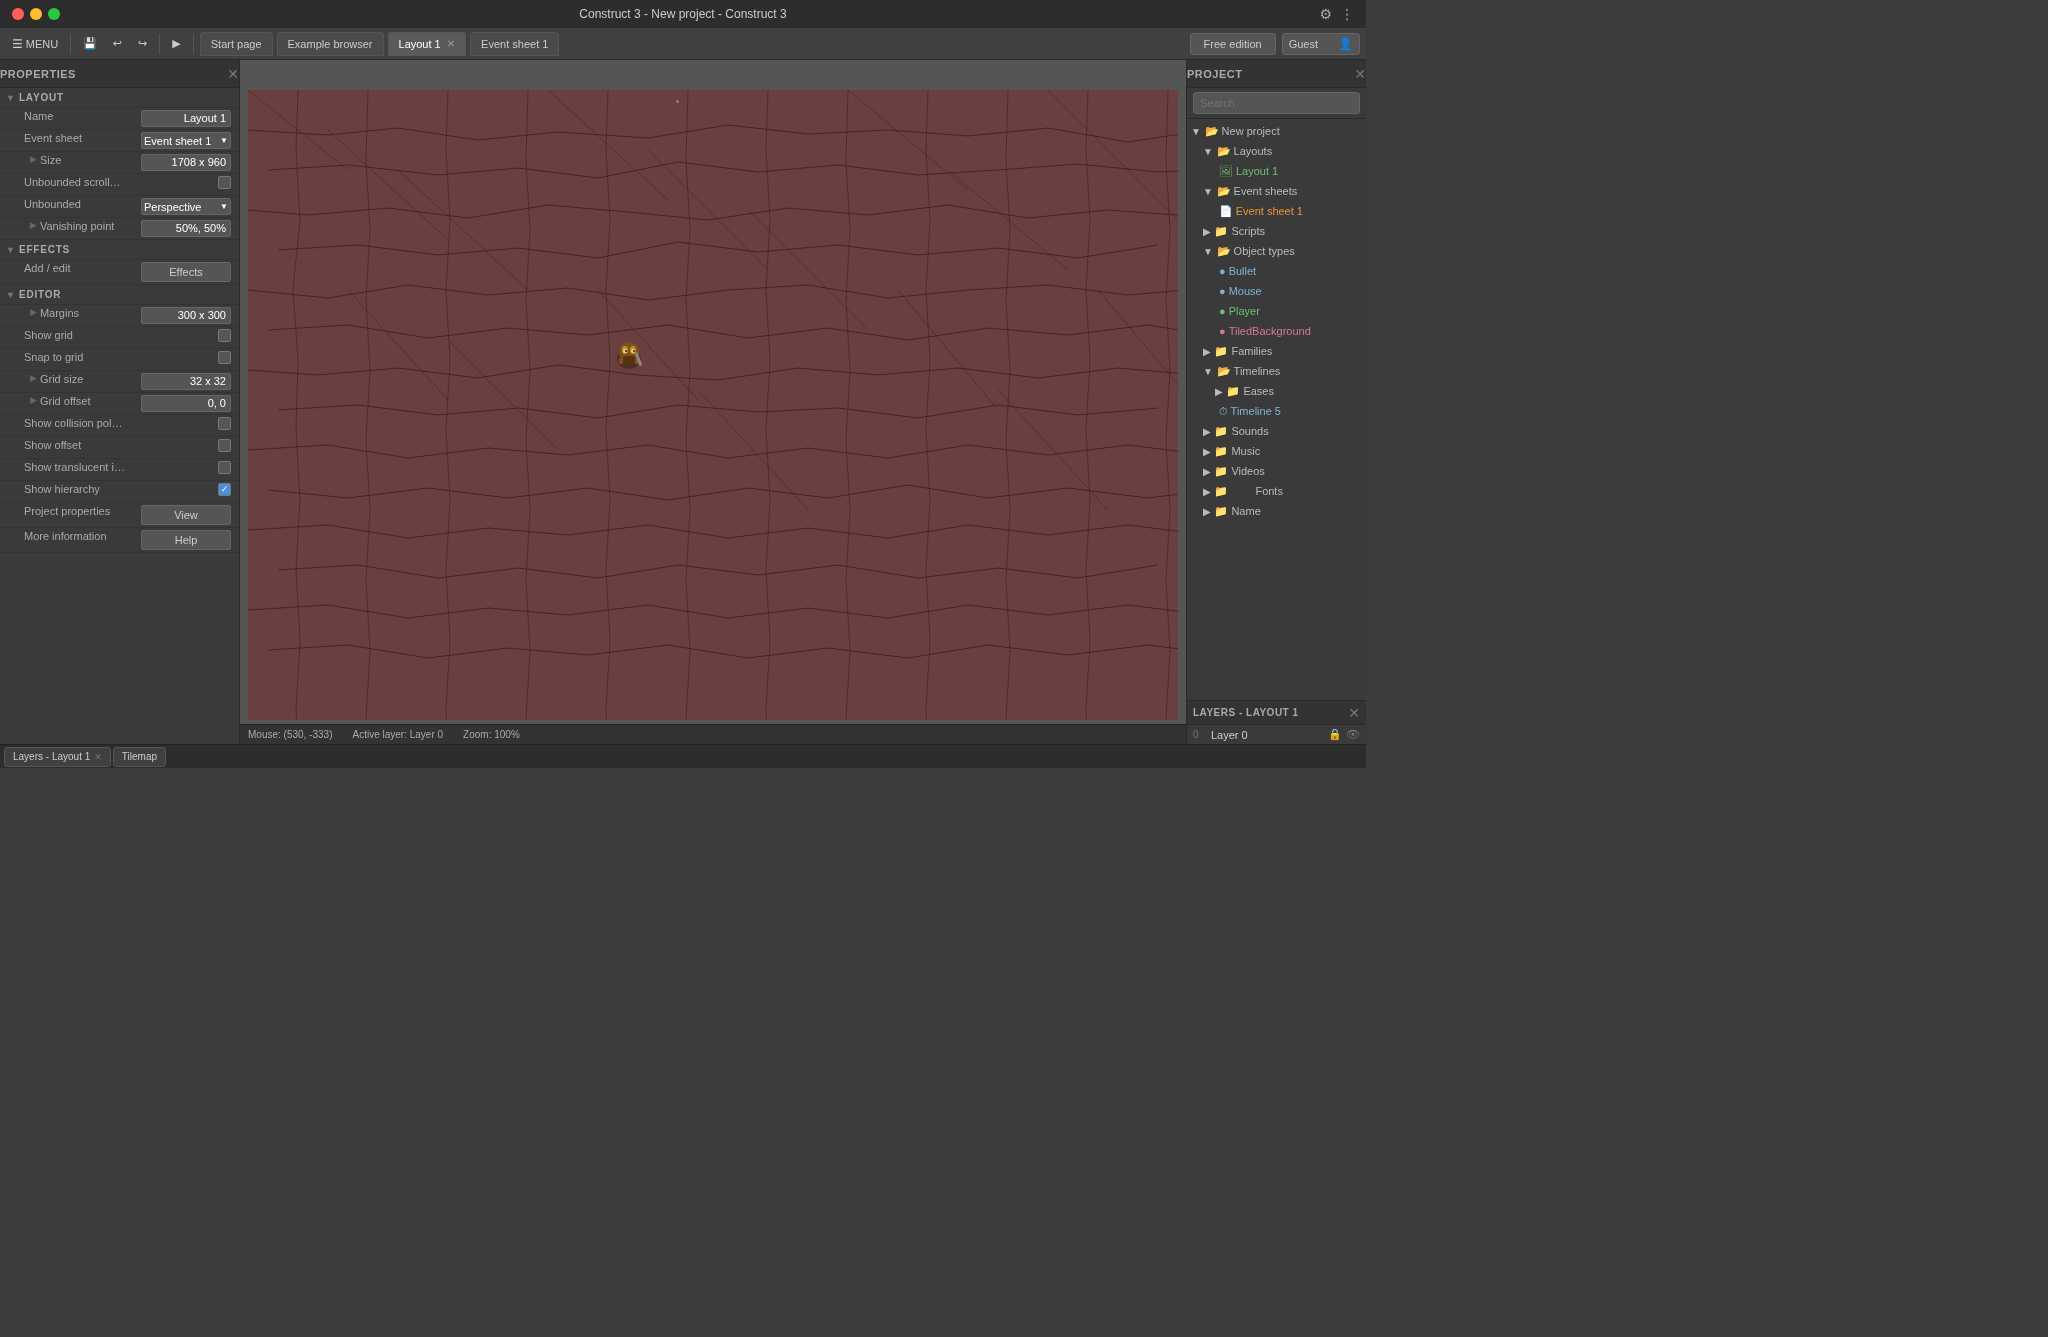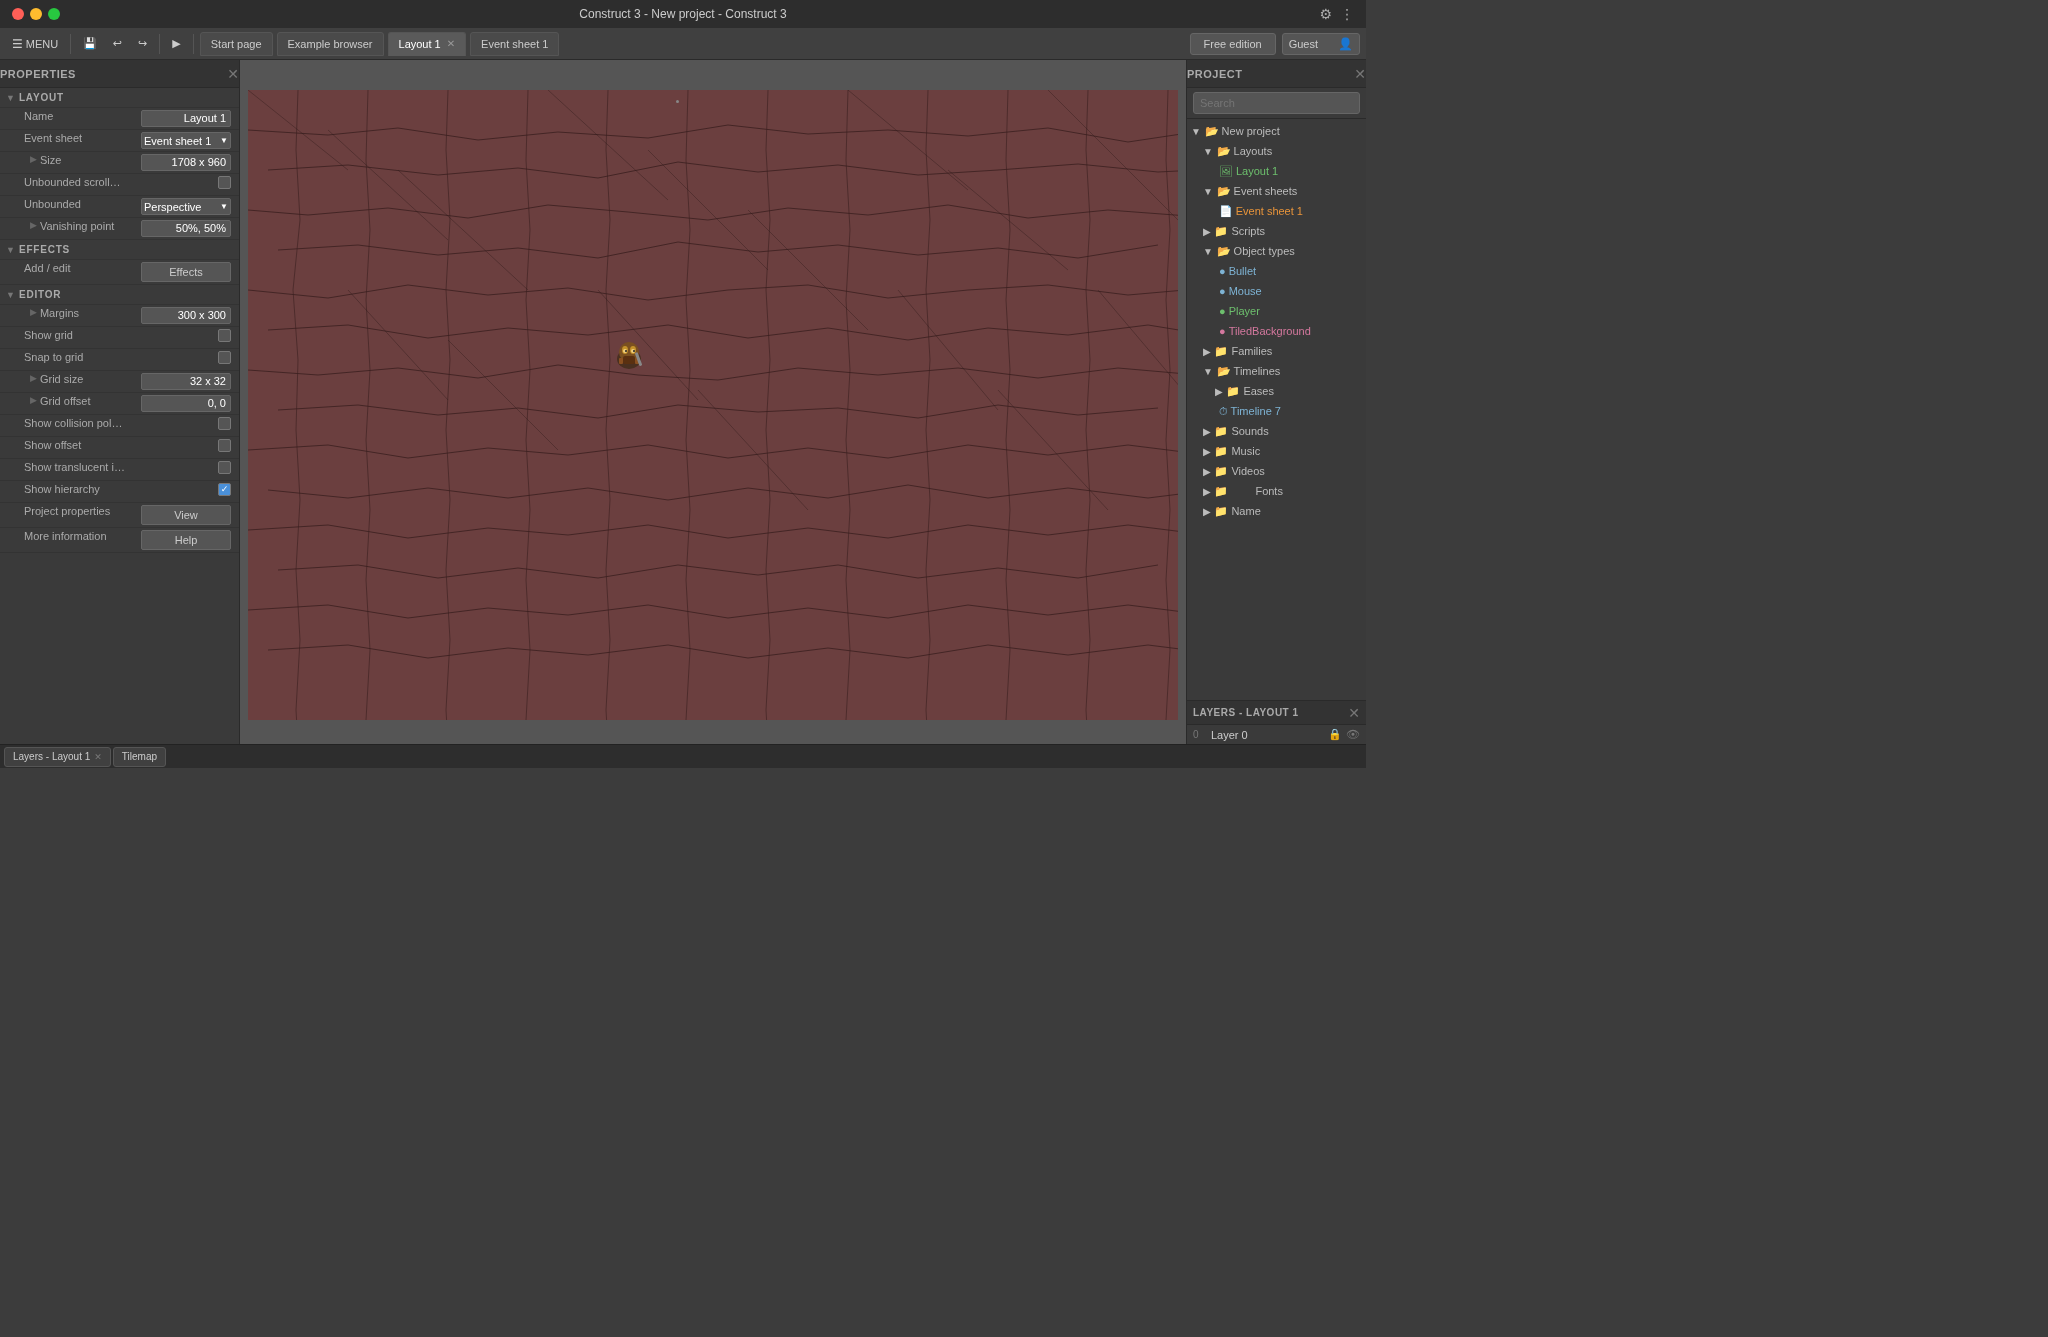--- a/index.html
+++ b/index.html
@@ -654,20 +654,25 @@
           <circle cx="25" cy="17" r="1" fill="#222"></circle>
           <rect x="14" y="22" width="12" height="8" rx="2" fill="#5a3010"></rect>
           <rect x="10" y="24" width="4" height="6" rx="1" fill="#8b5020"></rect>
           <rect x="26" y="24" width="4" height="6" rx="1" fill="#8b5020"></rect>
 
           <rect x="28" y="18" width="3" height="14" rx="1" fill="#888" transform="rotate(-20 30 25)"></rect>
         </svg>
       </div>
     </div>
 
+    <div style="position:absolute;bottom:0;left:0;right:0;height:20px;background:#333;border-top:1px solid #222;display:flex;align-items:center;padding:0 8px;gap:20px;">
+      <span style="font-size:10px;color:#aaa;">Mouse: (530, -333)</span>
+      <span style="font-size:10px;color:#aaa;">Active layer: Layer 0</span>
+      <span style="font-size:10px;color:#aaa;">Zoom: 100%</span>
+    </div>
   </div>
 
   <div class="project-panel">
     <div class="panel-header">
       <span class="panel-header-title">PROJECT</span>
       <span class="panel-close">✕</span>
     </div>
     <div class="project-search">
       <input class="search-input" type="text" placeholder="Search" style="">
     </div>
@@ -738,21 +743,21 @@
           <span style="font-size: 11px; color: rgb(187, 187, 187);">Timelines</span>
         </div>
         <div class="tree-item" style="padding-left: 28px;">
           <span style="margin-right: 4px; font-size: 10px;">▶</span>
           <span style="margin-right: 3px; font-size: 11px; color: rgb(126, 179, 212);">📁</span>
           <span style="font-size: 11px; color: rgb(187, 187, 187);">Eases</span>
         </div>
         <div class="tree-item" style="padding-left: 28px;">
           <span style="margin-right: 4px; font-size: 10px;"></span>
           <span style="margin-right: 3px; font-size: 11px; color: rgb(126, 179, 212);">⏱</span>
-          <span style="font-size: 11px; color: rgb(126, 179, 212);">Timeline 7</span>
+          <span style="font-size: 11px; color: rgb(126, 179, 212);">Timeline 5</span>
         </div>
         <div class="tree-item" style="padding-left: 16px;">
           <span style="margin-right: 4px; font-size: 10px;">▶</span>
           <span style="margin-right: 3px; font-size: 11px; color: rgb(126, 179, 212);">📁</span>
           <span style="font-size: 11px; color: rgb(187, 187, 187);">Sounds</span>
         </div>
         <div class="tree-item" style="padding-left: 16px;">
           <span style="margin-right: 4px; font-size: 10px;">▶</span>
           <span style="margin-right: 3px; font-size: 11px; color: rgb(126, 179, 212);">📁</span>
           <span style="font-size: 11px; color: rgb(187, 187, 187);">Music</span>

